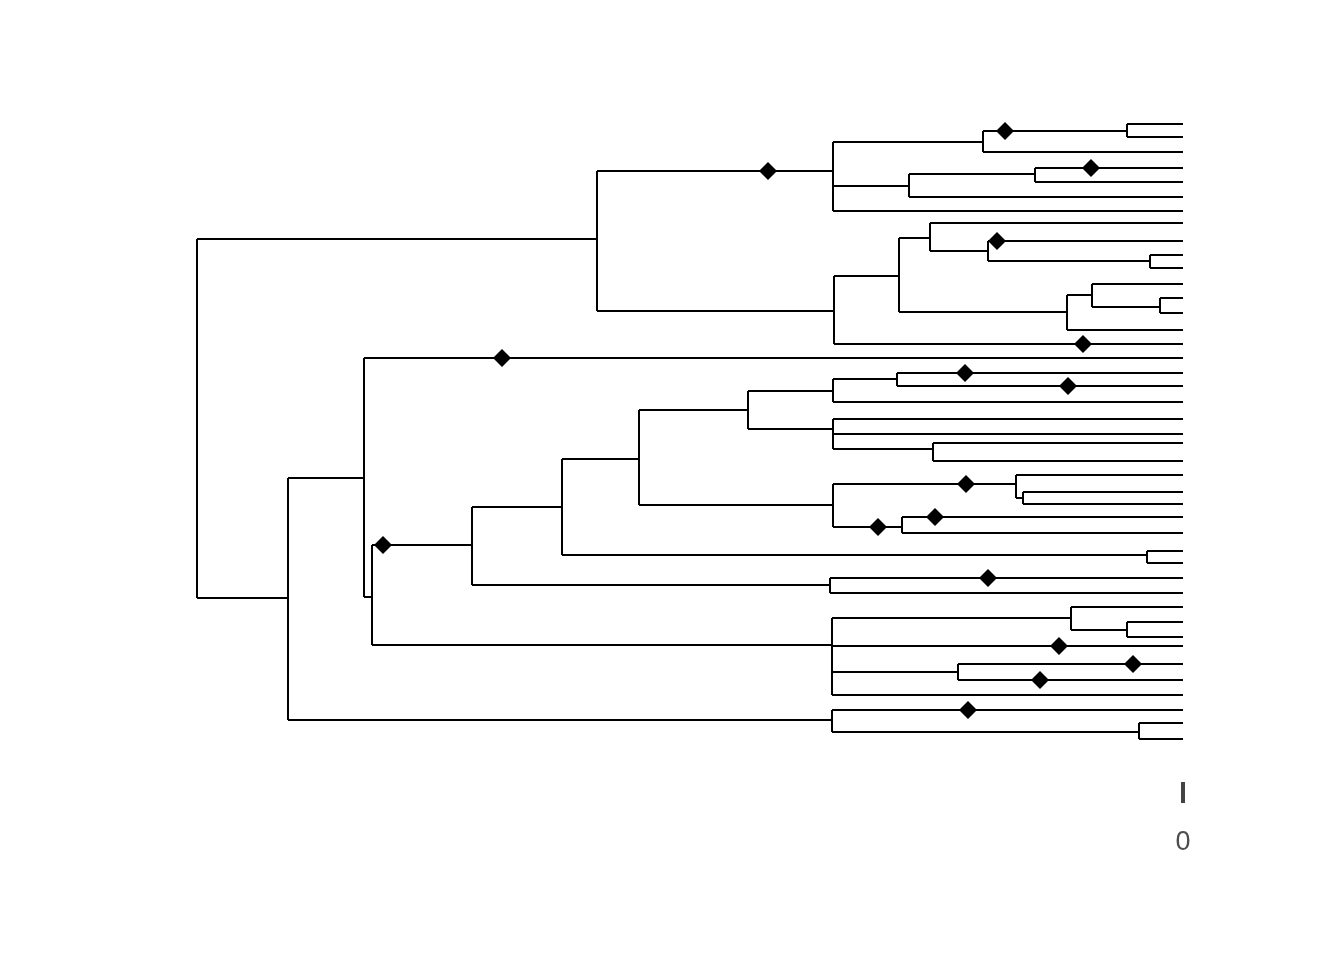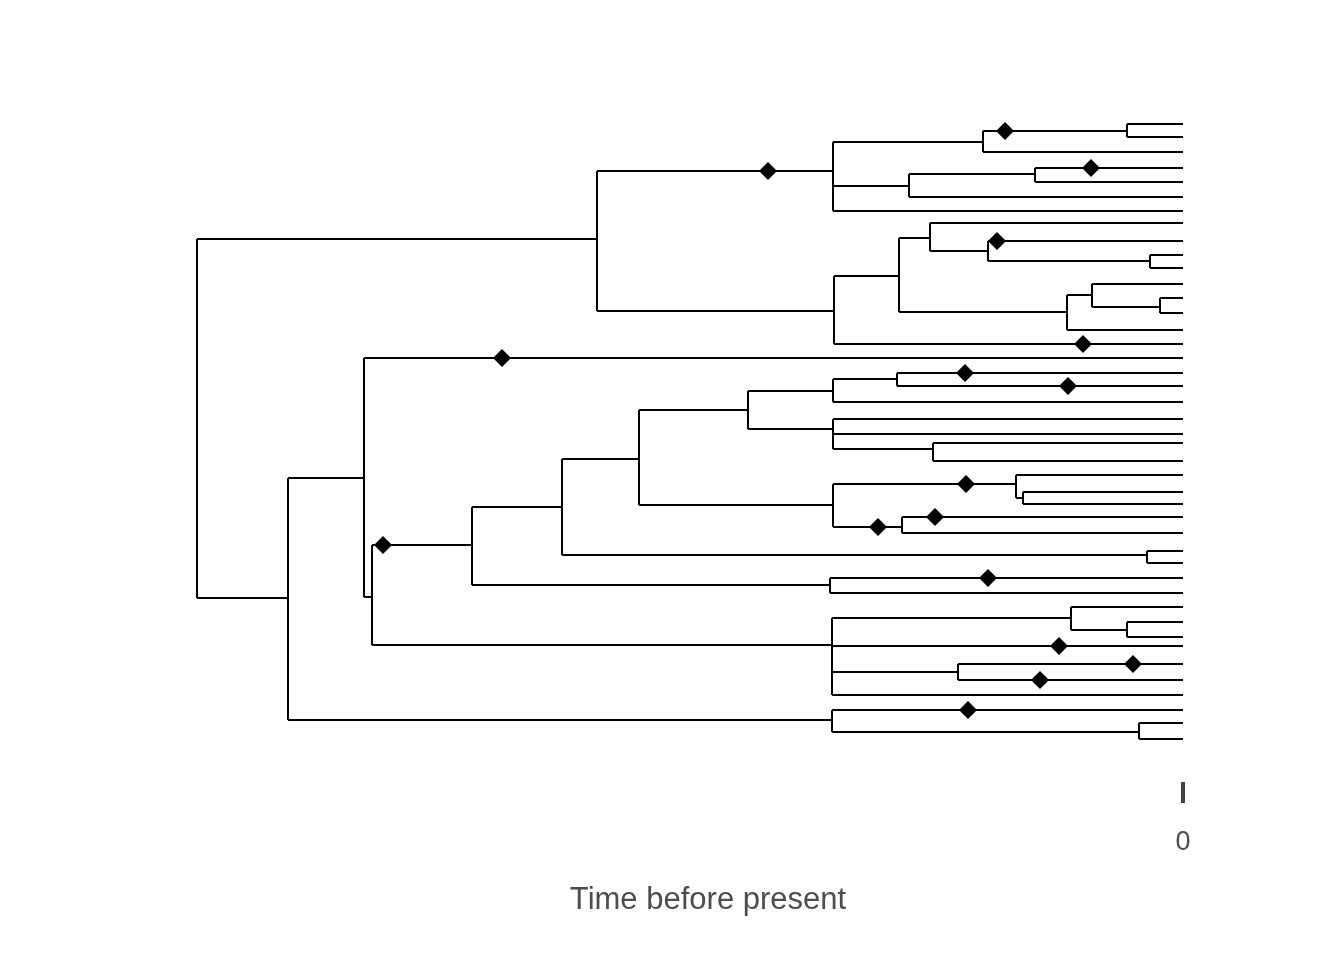--- a/index.html
+++ b/index.html
@@ -178,14 +178,13 @@
         <polygon points="1059,637 1068,646 1059,655 1050,646" fill="#000000"></polygon>
         <polygon points="1133,655 1142,664 1133,673 1124,664" fill="#000000"></polygon>
         <polygon points="1040,671 1049,680 1040,689 1031,680" fill="#000000"></polygon>
         <polygon points="968,701 977,710 968,719 959,710" fill="#000000"></polygon>
       </g>
     <g id="axis" shape-rendering="crispEdges">
         <line x1="1183" y1="782" x2="1183" y2="803" stroke="#434343" stroke-width="3.5"></line>
       </g>
   </svg>
   <div class="tick-label" style="left: 1183px; top: 828px;">0</div>
-  <div class="axis-title" style="left: 708px; top: 883px;">Time before present</div>
 </div>
 
 </body></html>

